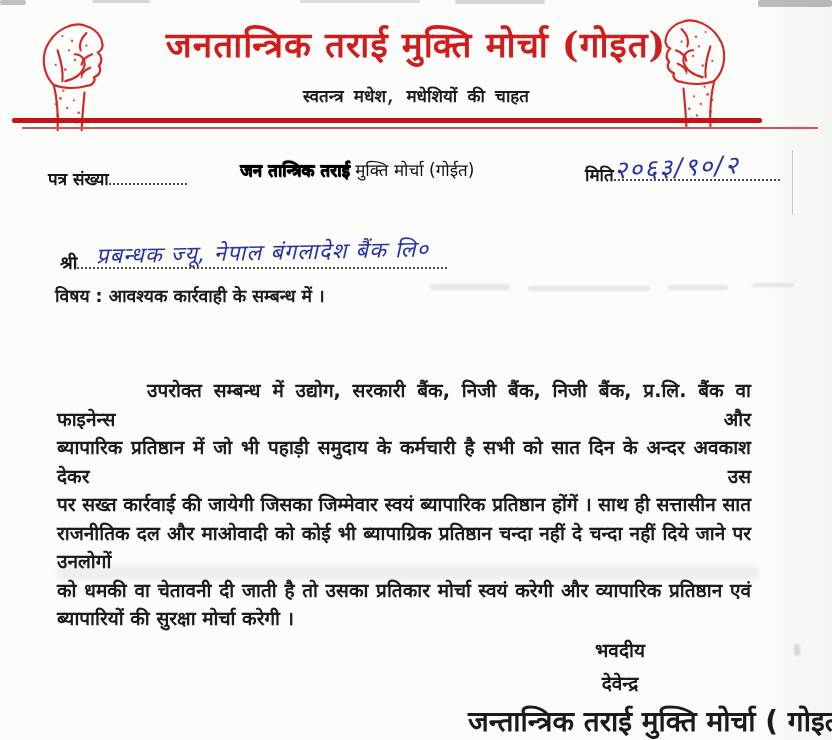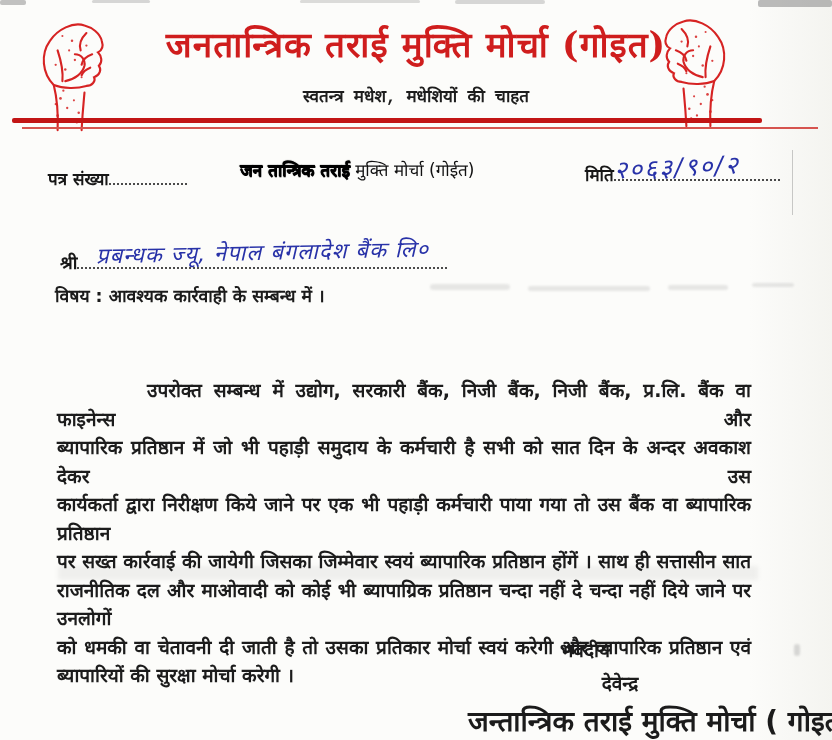--- a/index.html
+++ b/index.html
@@ -39,21 +39,21 @@
   .subject{left:55px;top:283px;font-size:17.5px;font-weight:700;white-space:nowrap;}
   
   .body-wrap{left:57px;top:376px;width:694px;}
   .bline{
     font-size:19px;line-height:28.5px;font-weight:600;color:#1c1c1c;
     text-align:justify;text-align-last:justify;white-space:normal;
   }
   .bline.first{text-indent:90px;}
   .bline.last{text-align-last:left;}
   
-  .valediction{left:560px;top:637px;width:120px;font-size:19px;font-weight:700;}
+  .valediction{left:560px;top:637px;width:120px;text-align:center;font-size:19px;font-weight:700;}
   .signatory{left:560px;top:670px;width:120px;text-align:center;font-size:19px;font-weight:700;}
   .closing-org{left:468px;top:701px;font-size:28px;font-weight:700;white-space:nowrap;}
   
   .smudge{background:#8f8f8f;opacity:.55;border-radius:2px;}
   .graystreak{background:#9a9a9a;opacity:.22;border-radius:3px;filter:blur(1px);}
   .band{background:rgba(0,0,0,.05);filter:blur(2px);}
   .vline{width:1px;background:rgba(140,140,140,.45);}
 </style>
 </head>
 <body>
@@ -157,21 +157,20 @@
   <div class="abs subject">विषय : आवश्यक कार्रवाही के सम्बन्ध में ।</div>
   <div class="abs graystreak" style="left:430px;top:284px;width:80px;height:6px;"></div>
   <div class="abs graystreak" style="left:528px;top:286px;width:122px;height:5px;"></div>
   <div class="abs graystreak" style="left:668px;top:285px;width:60px;height:5px;"></div>
   <div class="abs graystreak" style="left:752px;top:283px;width:42px;height:4px;"></div>
 
   <div class="abs band" style="left:58px;top:566px;width:700px;height:14px;"></div>
   <div class="abs body-wrap">
     <div class="bline first">उपरोक्त सम्बन्ध में उद्योग, सरकारी बैंक, निजी बैंक, निजी बैंक, प्र.लि. बैंक वा फाइनेन्स और</div>
     <div class="bline">ब्यापारिक प्रतिष्ठान में जो भी पहाड़ी समुदाय के कर्मचारी है सभी को सात दिन के अन्दर अवकाश देकर उस</div>
-    <div class="bline">कार्यकर्ता द्वारा निरीक्षण किये जाने पर एक भी पहाड़ी कर्मचारी पाया गया तो उस बैंक वा ब्यापारिक प्रतिष्ठान</div>
     <div class="bline">पर सख्त कार्रवाई की जायेगी जिसका जिम्मेवार स्वयं ब्यापारिक प्रतिष्ठान होंगें । साथ ही सत्तासीन सात</div>
     <div class="bline">राजनीतिक दल और माओवादी को कोई भी ब्यापाग्रिक प्रतिष्ठान चन्दा नहीं दे चन्दा नहीं दिये जाने पर उनलोगों</div>
     <div class="bline">को धमकी वा चेतावनी दी जाती है तो उसका प्रतिकार मोर्चा स्वयं करेगी और व्यापारिक प्रतिष्ठान एवं</div>
     <div class="bline last">ब्यापारियों की सुरक्षा मोर्चा करेगी ।</div>
   </div>
 
   <div class="abs valediction">भवदीय</div>
   <div class="abs signatory">देवेन्द्र</div>
   <div class="abs closing-org">जन्तान्त्रिक तराई मुक्ति मोर्चा ( गोइत)</div>
   <div class="abs graystreak" style="left:794px;top:644px;width:6px;height:12px;opacity:.35;"></div>

